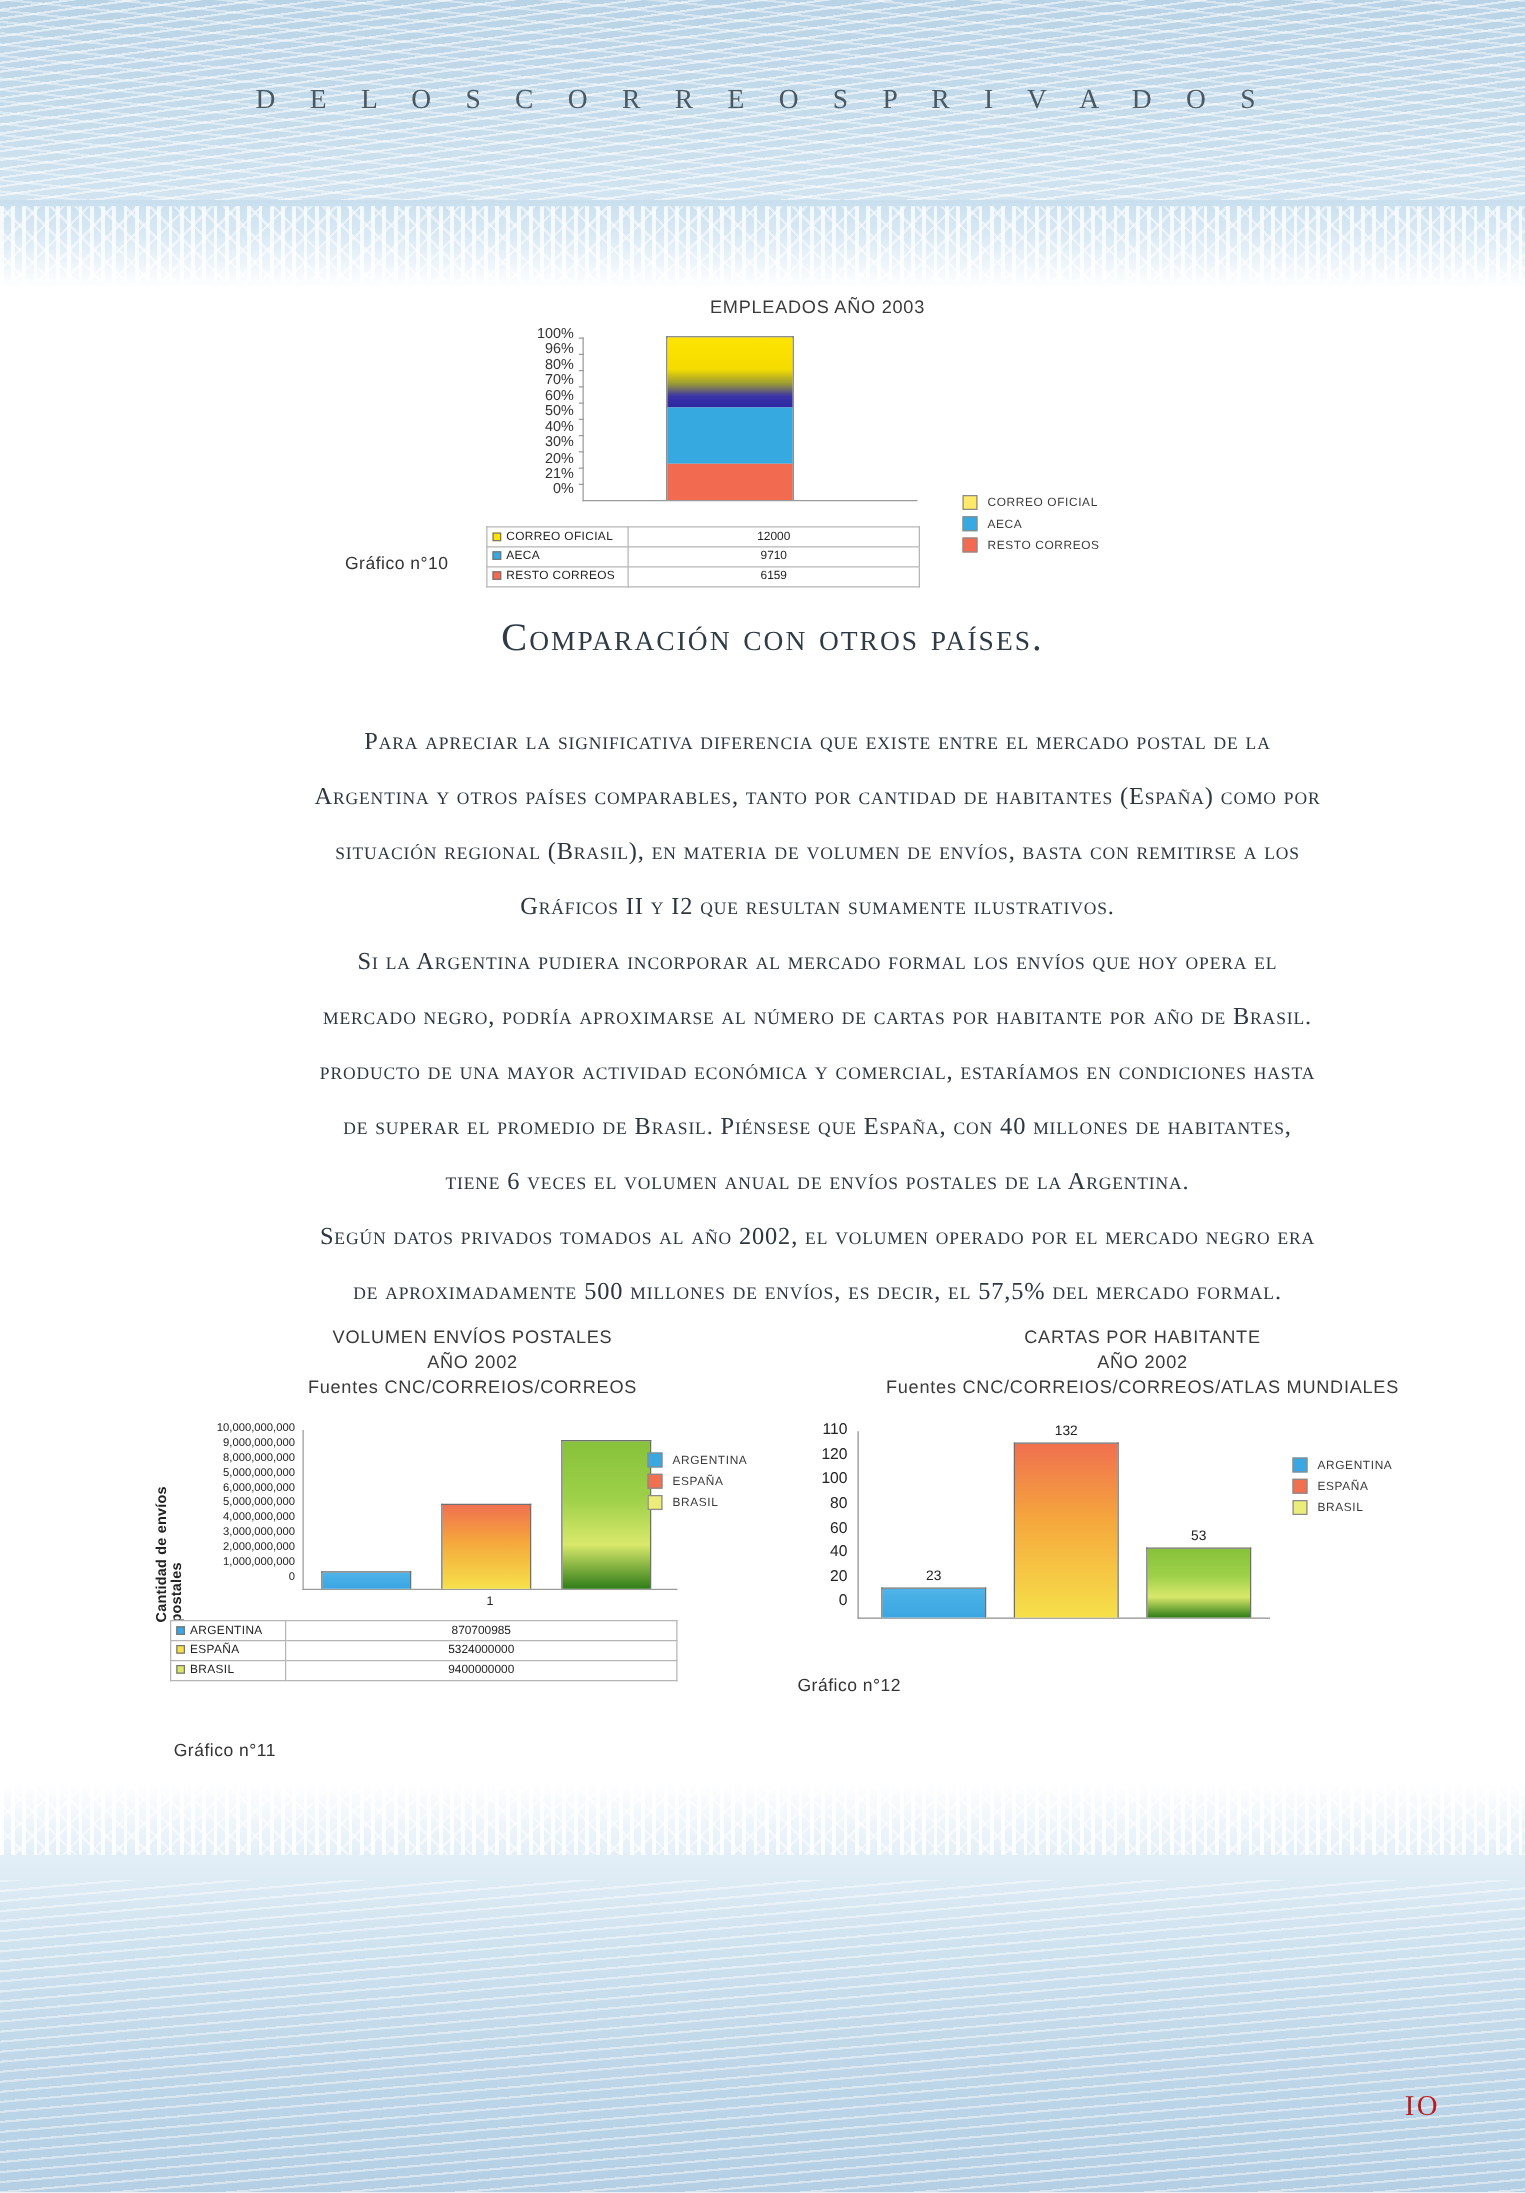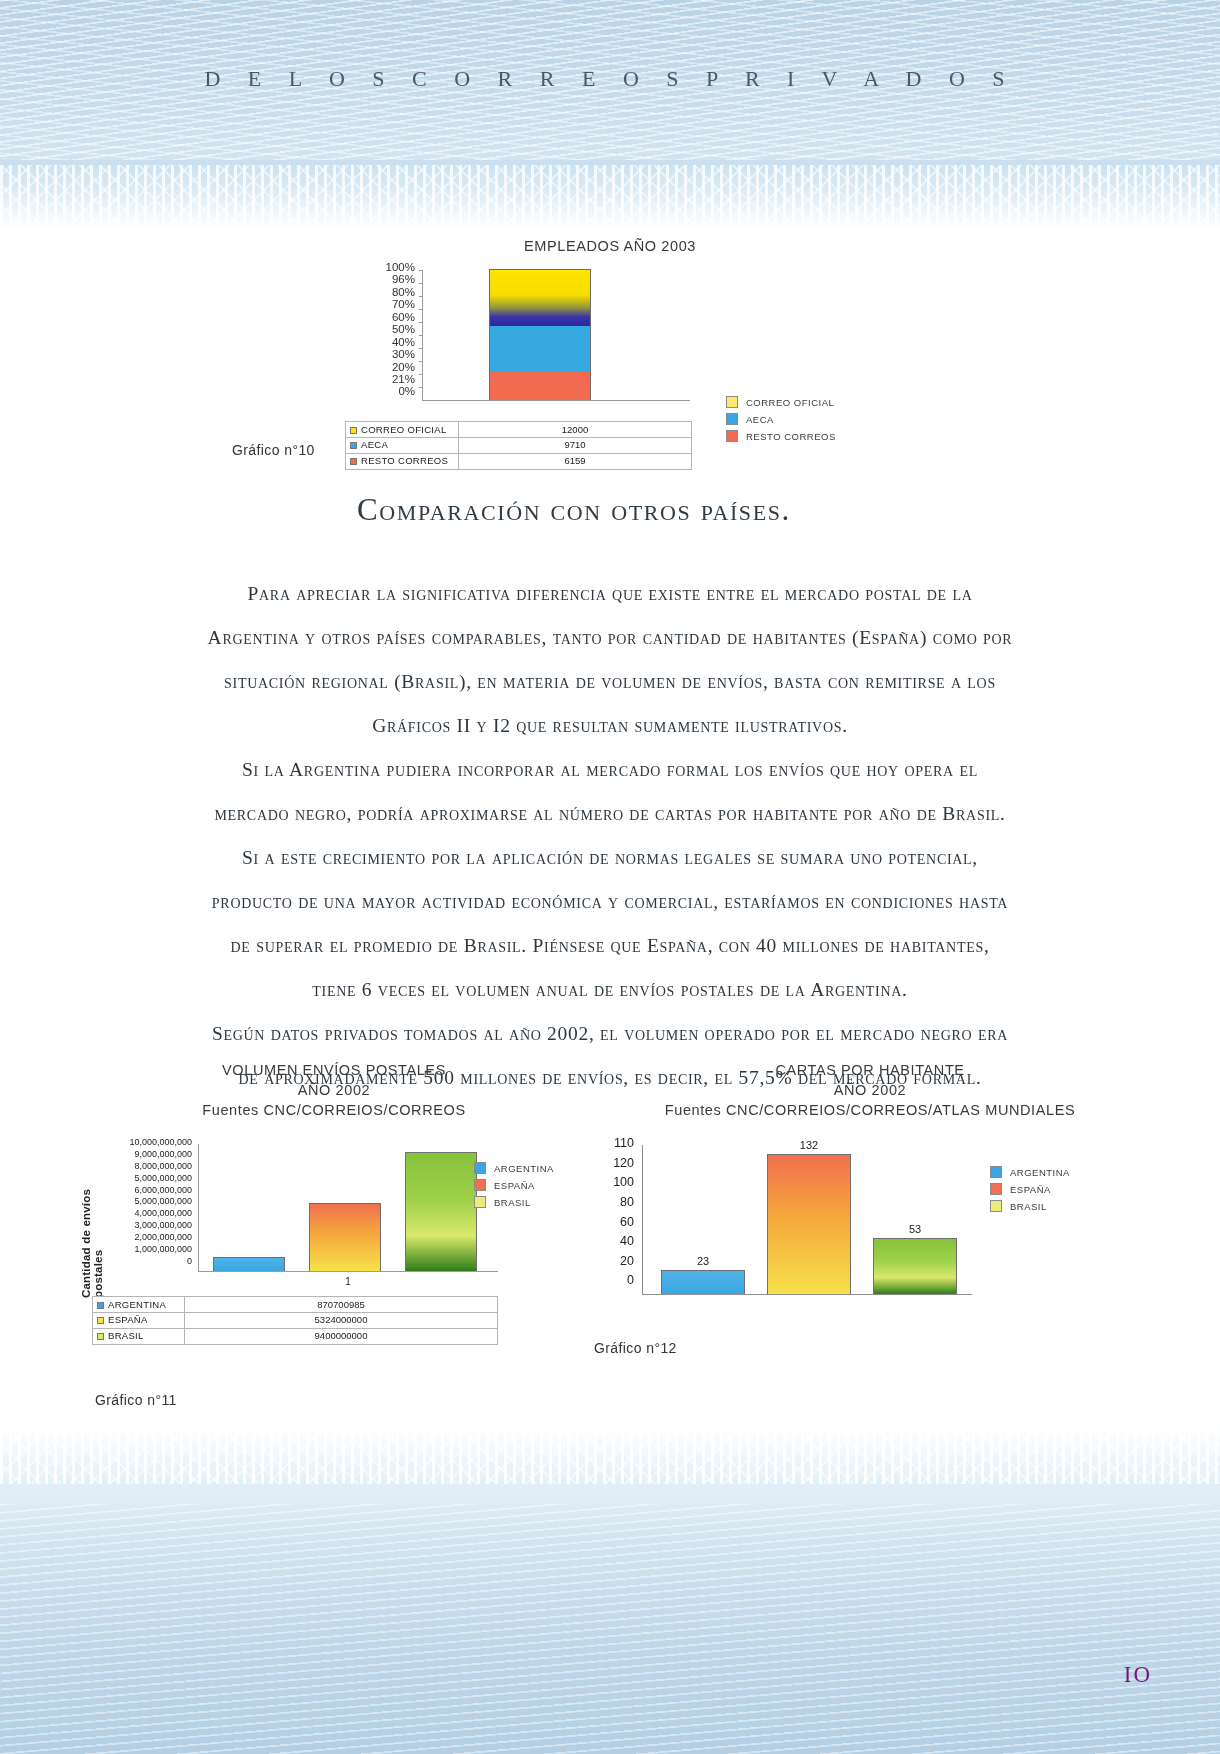--- a/index.html
+++ b/index.html
@@ -67,21 +67,21 @@
 
   
   .running-head {
     position:absolute; left:0; top:66px; width:1220px;
     text-align:center; z-index:5;
     font-family:"Liberation Serif", serif;
     font-size:22px; letter-spacing:11px; color:#4a5863;
   }
 
   
-  .content { position:absolute; inset:0; z-index:6; }
+  .content { position:absolute; inset:0; z-index:6;margin-left:44px; }
 
   
   .chart10-wrap { position:absolute; left:0; top:236px; width:1220px; }
   .c-title {
     text-align:center; font-family:"Liberation Sans", sans-serif;
     font-size:14.5px; color:#3a3a3a; letter-spacing:.6px; line-height:1.38;
   }
   .c10-plotrow { position:relative; margin-top:10px; height:150px; }
   .c10-axis {
     position:absolute; left:345px; top:0; width:70px; height:136px;
@@ -205,23 +205,23 @@
     font-family:"Liberation Sans", sans-serif; font-size:9.5px;
     color:#3a3a3a; letter-spacing:.5px;
   }
   .c11-legend {
     position:absolute; left:400px; top:34px; width:140px;
     font-family:"Liberation Sans", sans-serif; font-size:9.5px;
     color:#3a3a3a; letter-spacing:.5px;
   }
 
   .page-num {
-    position:absolute; right:68px; bottom:66px;
+    position:absolute; right:68px; bottom:56px;
     font-family:"Liberation Serif", serif; font-size:23px;
-    color:#701a75; letter-spacing:2px; font-variant:small-caps;
+    color:#b91c1c; letter-spacing:2px; font-variant:small-caps;
   }
 </style>
 </head>
 <body>
 
 <div class="page-bg">
   <div class="band-top"></div>
   <div class="band-mid"></div>
   <div class="lace-top"></div>
   <div class="band-bottom"></div>
@@ -307,21 +307,20 @@
 
   <div class="section-head">Comparación con otros países.</div>
 
   <div class="body-copy">
     <p>Para apreciar la significativa diferencia que existe entre el mercado postal de la</p>
     <p>Argentina y otros países comparables, tanto por cantidad de habitantes (España) como por</p>
     <p>situación regional (Brasil), en materia de volumen de envíos, basta con remitirse a los</p>
     <p>Gráficos II y I2 que resultan sumamente ilustrativos.</p>
     <p>Si la Argentina pudiera incorporar al mercado formal los envíos que hoy opera el</p>
     <p>mercado negro, podría aproximarse al número de cartas por habitante por año de Brasil.</p>
-    <p>Si a este crecimiento por la aplicación de normas legales se sumara uno potencial,</p>
     <p>producto de una mayor actividad económica y comercial, estaríamos en condiciones hasta</p>
     <p>de superar el promedio de Brasil. Piénsese que España, con 40 millones de habitantes,</p>
     <p>tiene 6 veces el volumen anual de envíos postales de la Argentina.</p>
     <p>Según datos privados tomados al año 2002, el volumen operado por el mercado negro era</p>
     <p>de aproximadamente 500 millones de envíos, es decir, el 57,5% del mercado formal.</p>
   </div>
 
   <div class="chart11">
     <div class="c-title">VOLUMEN ENVÍOS POSTALES</div>
     <div class="c-title">AÑO 2002</div>

